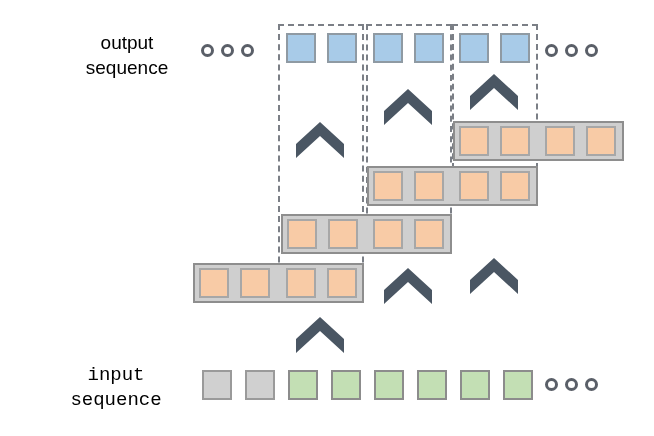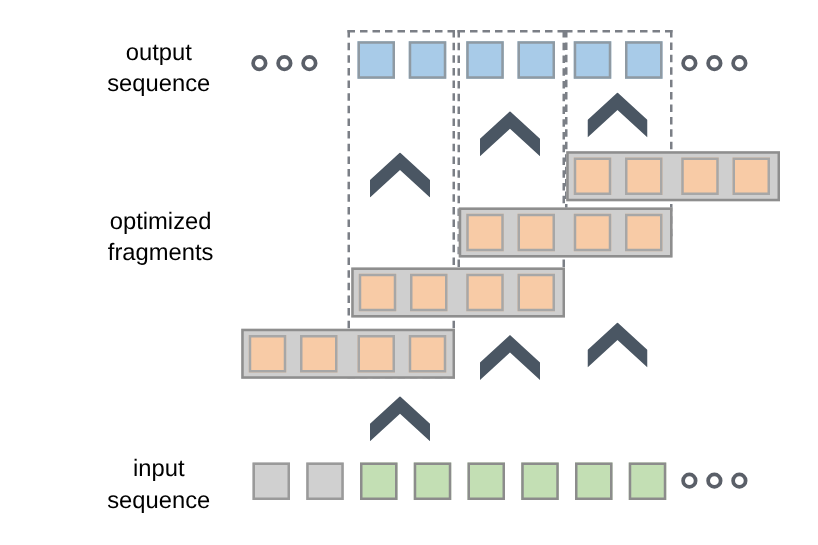--- a/index.html
+++ b/index.html
@@ -78,24 +78,22 @@
   }
 </style>
 </head>
 <body>
 
 <div id="diagram">
 
   <div class="row-label" style="left:62px; top:30px; width:130px;">output
 sequence</div>
 
-  <div class="row-label" style="left:56px; top:165px; width:145px;">optimized
-fragments</div>
 
-  <div class="row-label" style="left:62px; top:363px; width:130px;">input
+  <div class="row-label" style="left:51px; top:363px; width:130px;font-family:Liberation Mono, monospace;">input
 sequence</div>
 
   <div class="dash-box" style="left:278px; top:24px; width:86px; height:279px;"></div>
   <div class="dash-box" style="left:366px; top:24px; width:86px; height:210px;"></div>
   <div class="dash-box" style="left:452px; top:24px; width:86px; height:165px;"></div>
 
   <div class="tok blue" style="left:286px; top:33px; width:30px; height:30px;"></div>
   <div class="tok blue" style="left:327px; top:33px; width:30px; height:30px;"></div>
   <div class="tok blue" style="left:373px; top:33px; width:30px; height:30px;"></div>
   <div class="tok blue" style="left:414px; top:33px; width:30px; height:30px;"></div>

